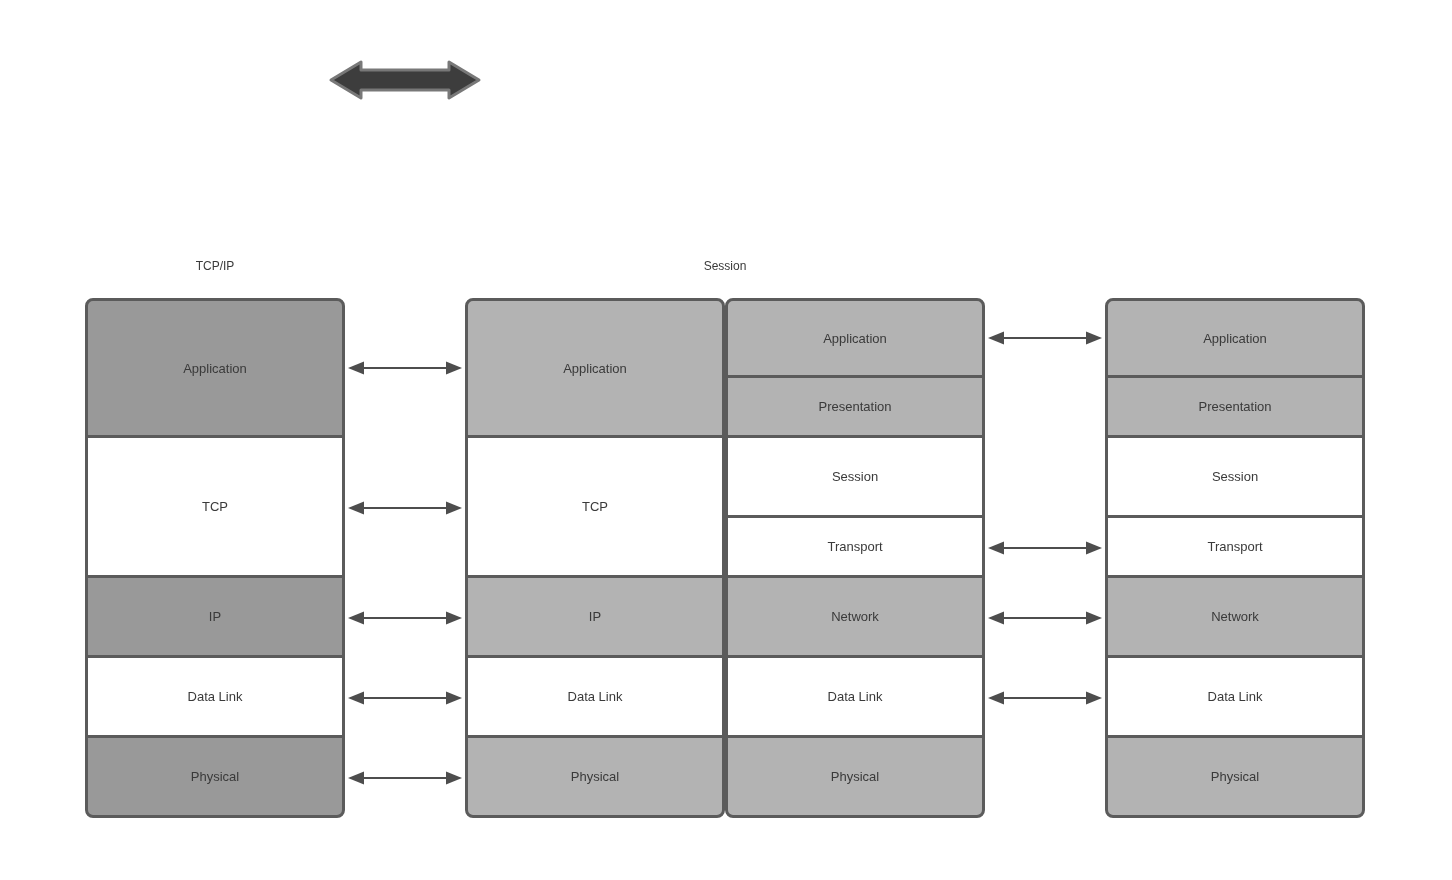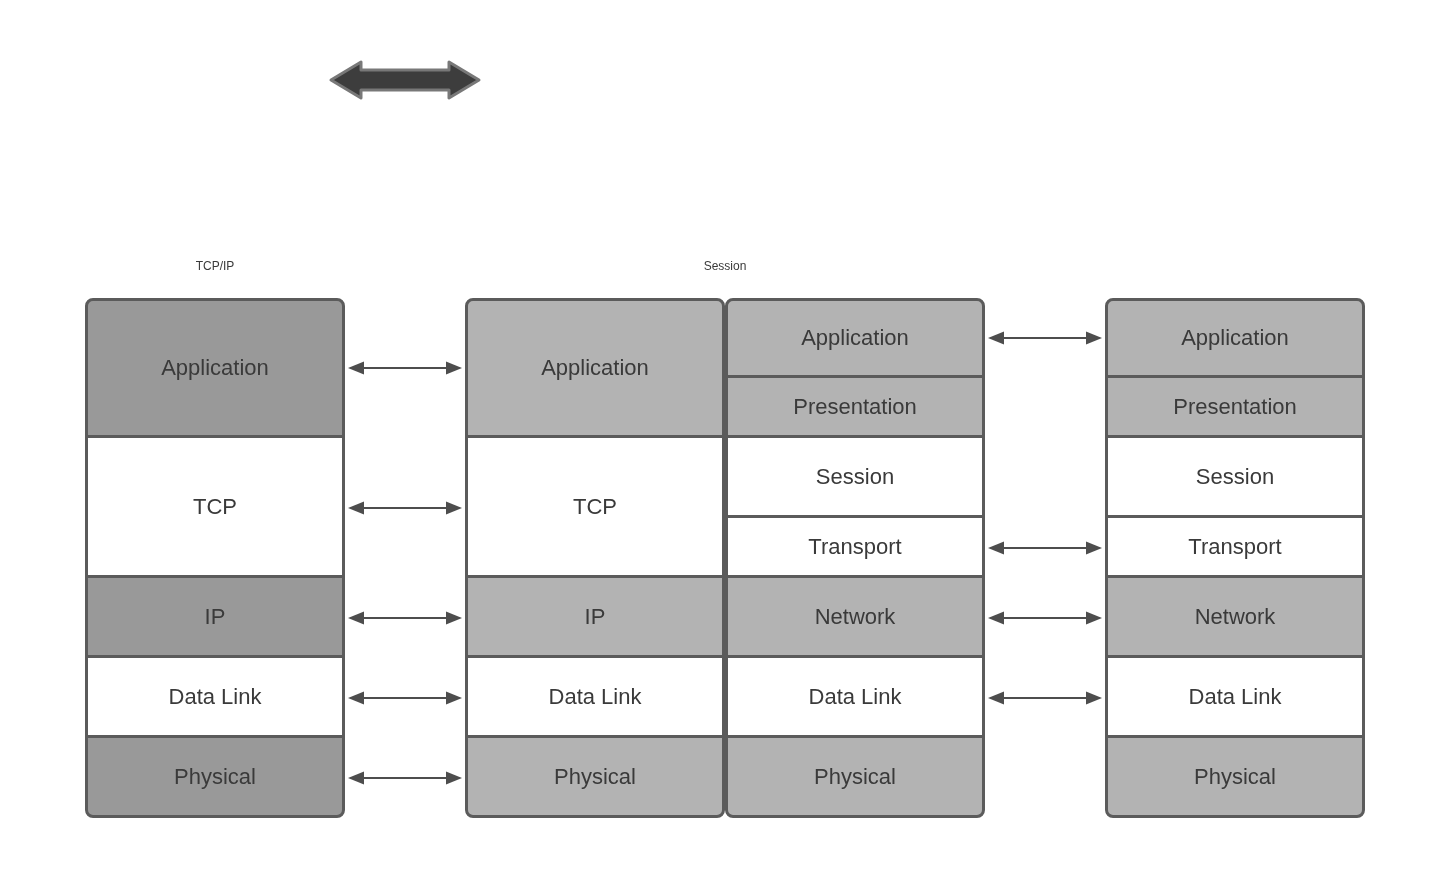--- a/index.html
+++ b/index.html
@@ -31,21 +31,21 @@
   }
   .layer {
     position: absolute;
     left: 0;
     width: 100%;
     box-sizing: border-box;
     border: 3px solid var(--border, #5b5b5b);
     display: flex;
     align-items: center;
     justify-content: center;
-    font-size: 22px;
+    font-size: 13px;
     color: var(--text, #3a3a3a);
   }
   .connector {
     position: absolute;
     overflow: visible;
   }
   #top-arrow {
     position: absolute;
     left: 327px;
     top: 58px;

